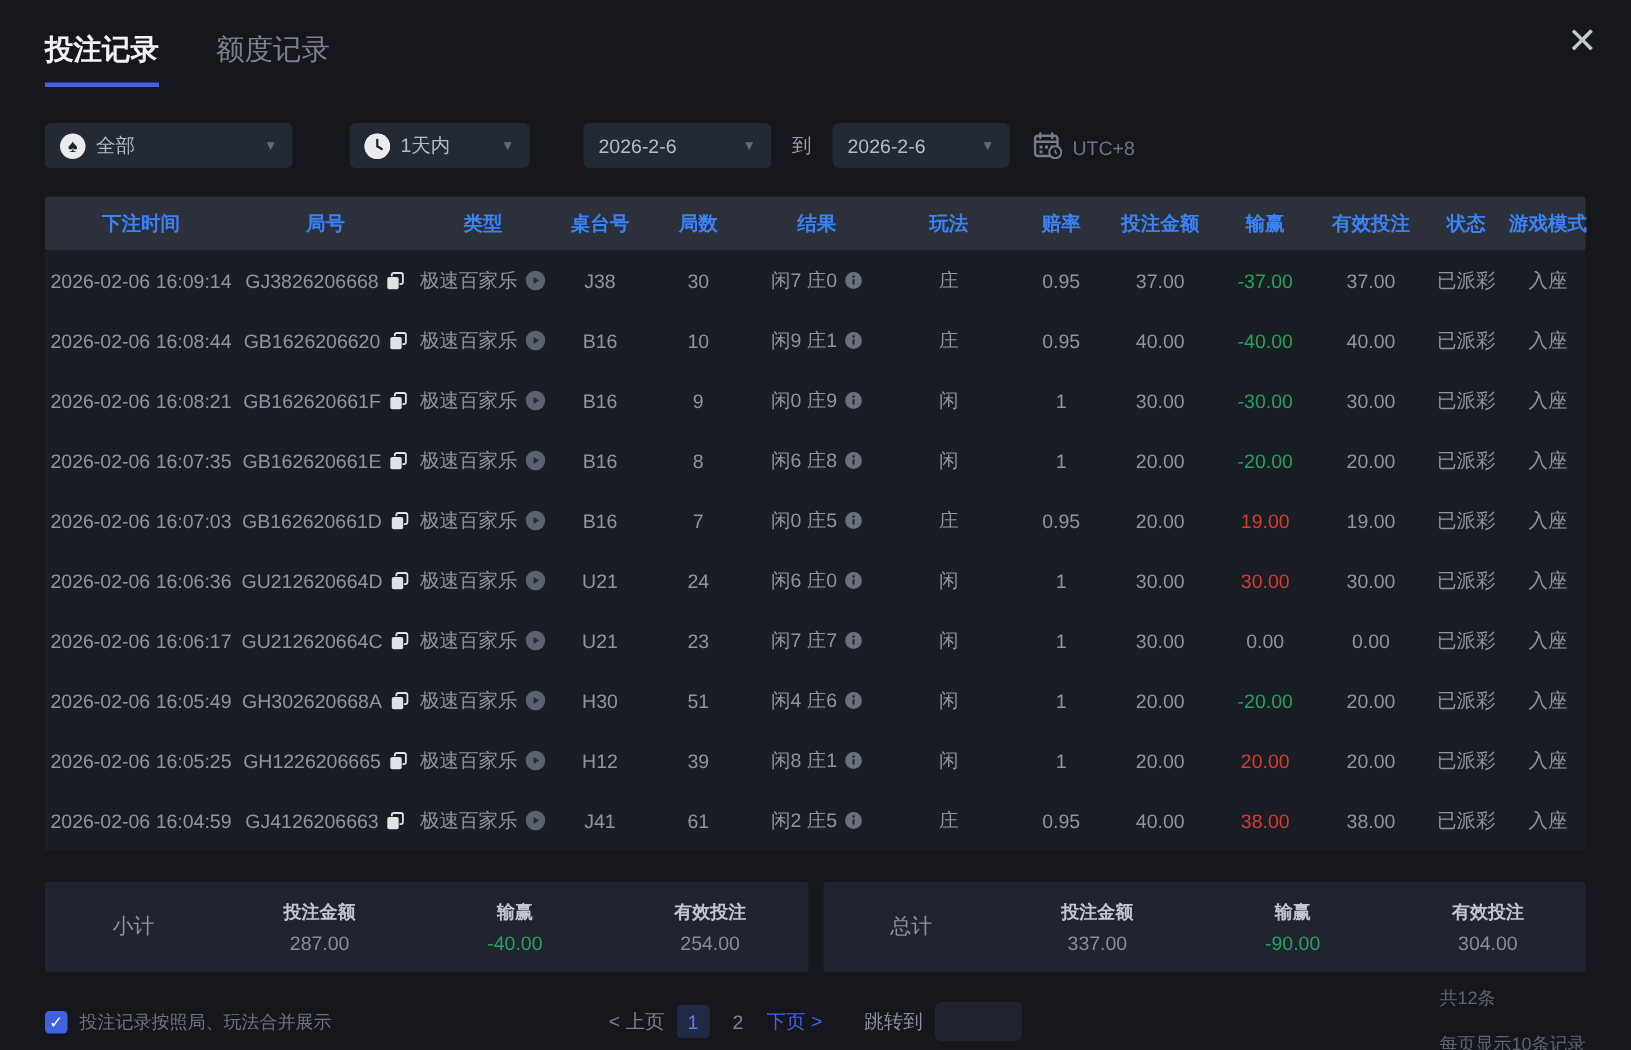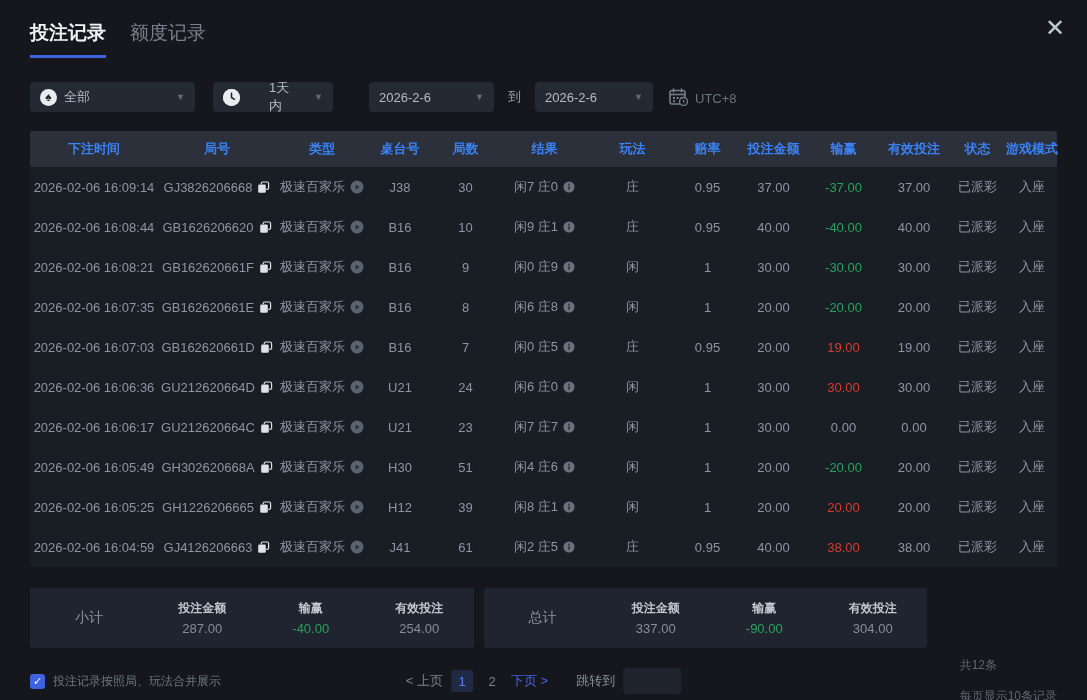--- a/index.html
+++ b/index.html
@@ -4,32 +4,32 @@
 <style>
   * { margin:0; padding:0; box-sizing:border-box; }
   html,body { width:1087px; height:700px; overflow:hidden; }
   body {
     background:#15171c;
     font-family:"Liberation Sans","DejaVu Sans",sans-serif;
     color:#9298a2;
     position:relative;
   }
   
-  .tabs { position:absolute; top:20px; left:30px; display:flex; gap:24px;text-align:center; }
+  .tabs { position:absolute; top:20px; left:30px; display:flex; gap:38px;text-align:center; }
   .tab { font-size:19px; color:#7b818c; padding-bottom:9px; cursor:pointer; }
   .tab.active { color:#f0f2f5; font-weight:bold; border-bottom:3px solid #3f63e0; }
   .close-btn { position:absolute; top:16px; right:22px; font-size:24px; color:#c3c7ce; cursor:pointer; line-height:1; }
 
   
   .filter-bar { position:absolute; top:82px; left:30px; width:1027px; height:30px; display:flex; align-items:center; }
   .dd { display:flex; align-items:center; background:#242a33; border-radius:4px; height:30px; padding:0 10px; color:#b6bbc4; font-size:13px; cursor:pointer; }
   .dd .chev { margin-left:auto; color:#646b78; font-size:9px; }
   .circle-icon { width:17px; height:17px; border-radius:50%; background:#e9ebee; color:#20242c; font-size:12px; display:flex; align-items:center; justify-content:center; margin-right:7px; flex:0 0 auto; }
   .dd1 { width:165px; }
-  .dd2 { width:120px; margin-left:18px;gap:22px; }
+  .dd2 { width:120px; margin-left:38px; }
   .dd3 { width:125px; margin-left:36px; }
   .to-label { margin-left:14px; font-size:13px; color:#9aa0a9; }
   .dd4 { width:118px; margin-left:14px; }
   .tz-group { display:flex; align-items:flex-end; margin-left:16px; color:#6e747f; font-size:13px; gap:7px; }
   .round-input { display:flex; align-items:center; background:#242a33; border-radius:4px; height:30px; width:148px; margin-left:32px; padding:0 9px; gap:7px; }
   .round-input input { background:transparent; border:none; outline:none; color:#b6bbc4; font-size:13px; width:100%; font-family:inherit; }
   .round-input input::placeholder { color:#5c626d; }
   .search-btn { margin-left:auto; width:123px; height:30px; background:#4663e6; border:none; border-radius:4px; color:#fff; font-size:14px; cursor:pointer; font-family:inherit; }
 
   
@@ -37,21 +37,21 @@
   .grid-cols { display:grid; grid-template-columns:128px 118px 92px 64px 67px 91px 85px 65px 67px 73px 68px 59px 50px; align-items:center; text-align:center; }
   .thead { height:36px; background:#2b303b; border-radius:2px; font-size:13px; font-weight:bold; color:#3b82f6; }
   .tbody { background:#191d24; }
   .trow { height:40px; font-size:13px; color:#8f95a0; }
   .td { display:flex; align-items:center; justify-content:center; gap:5px; white-space:nowrap; }
   .wl-green { color:#27a25c; }
   .wl-red { color:#d93a31; }
   .icon-btn { display:inline-flex; cursor:pointer; line-height:0; }
 
   
-  .summary { position:absolute; top:588px; left:30px; width:897px; display:flex; gap:10px; }
+  .summary { position:absolute; top:588px; left:30px; width:1027px; display:flex; gap:10px; }
   .sum-box { flex:1; height:60px; background:#1f2430; border-radius:2px; display:flex; align-items:center; }
   .sum-label { width:118px; text-align:center; font-size:14px; color:#8d939e; }
   .sum-col { flex:1; text-align:center; }
   .sum-col .t { font-size:12px; color:#c2c6ce; font-weight:bold; margin-bottom:4px; }
   .sum-col .v { font-size:13px; color:#878d98; }
   .sum-col .v.green { color:#27a25c; }
 
   
   .footer { position:absolute; bottom:0; left:0; width:1087px; height:38px; display:flex; align-items:center; padding:0 30px; font-size:12px; }
   .chk-group { display:flex; align-items:center; gap:8px; color:#6f7580; }

